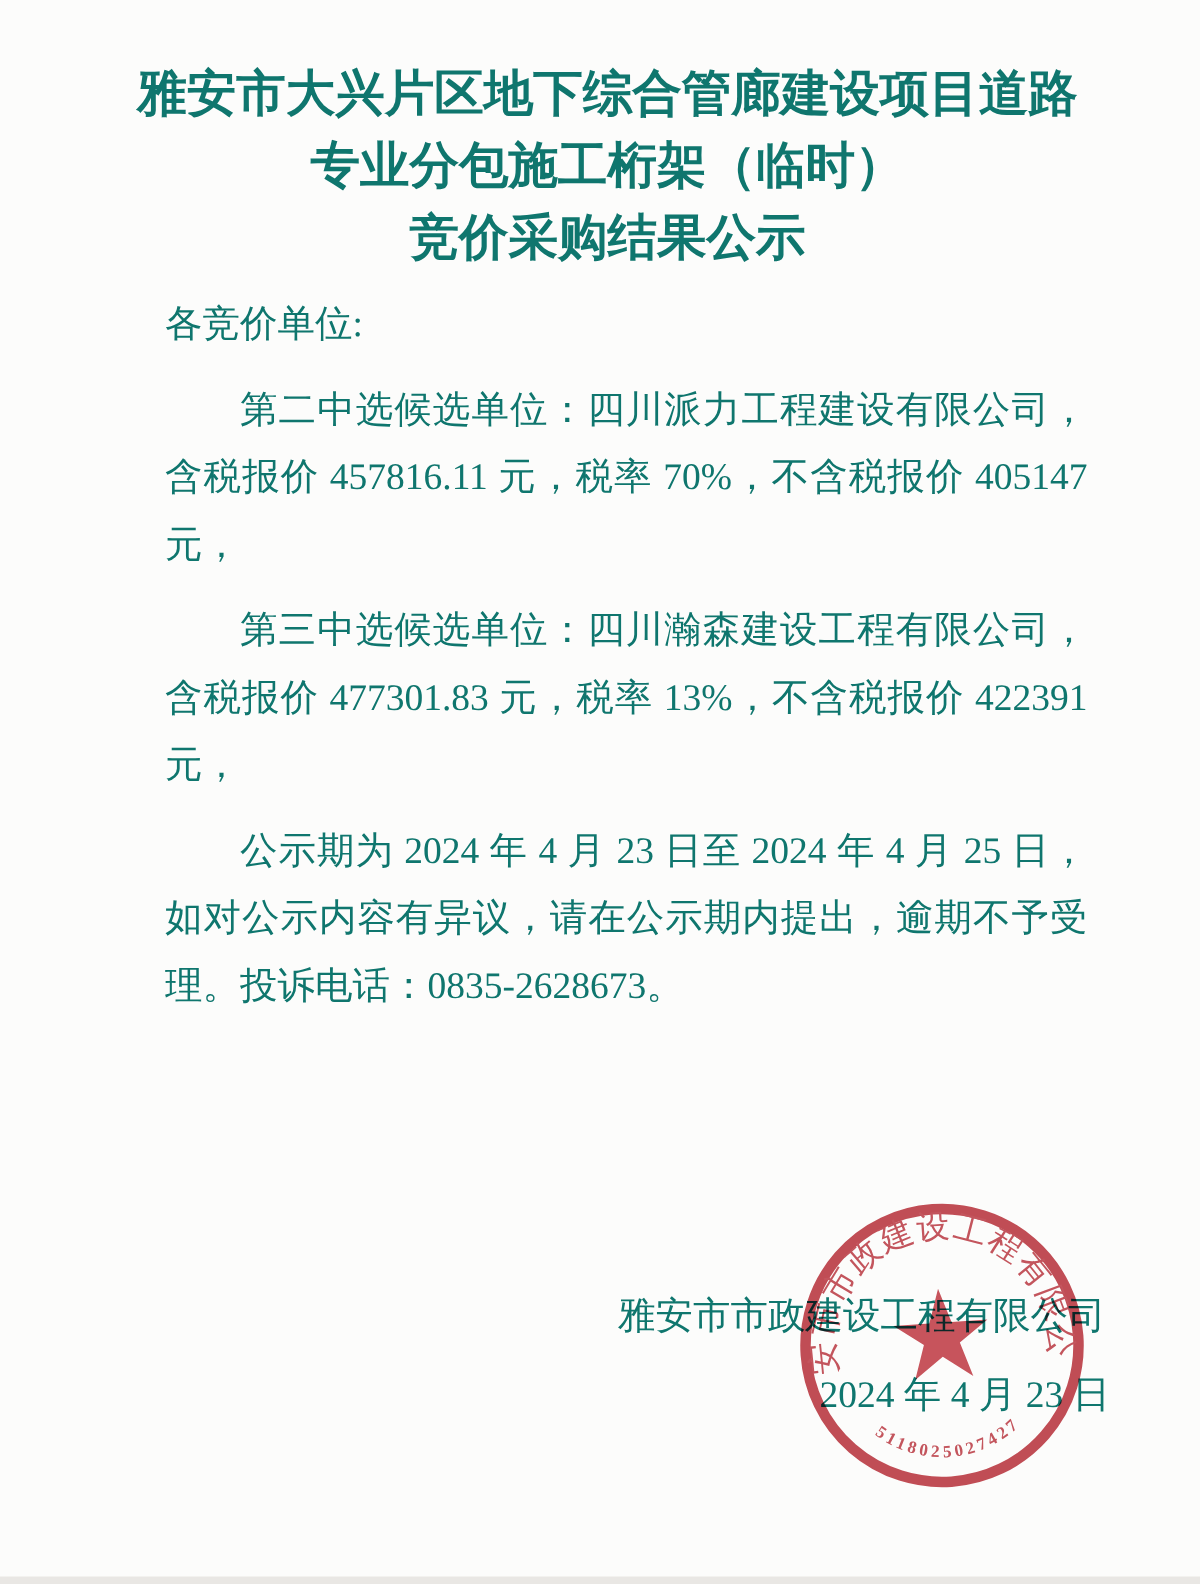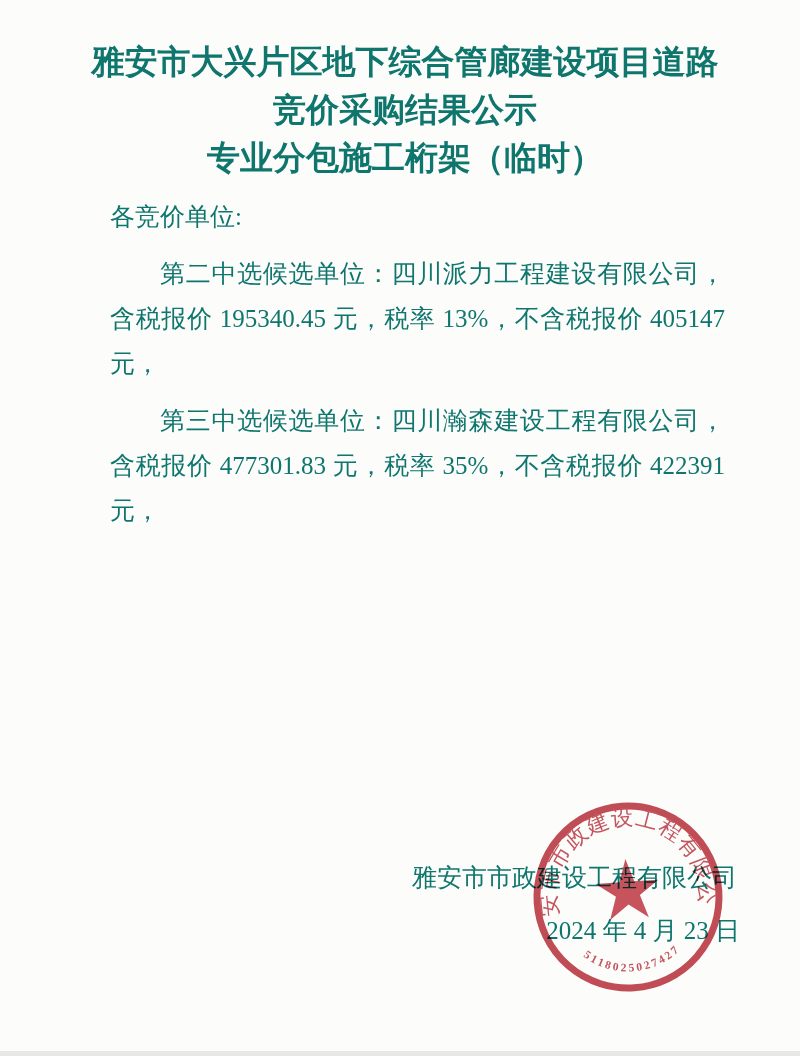--- a/index.html
+++ b/index.html
@@ -53,28 +53,29 @@
   .seal .arc-company { font-size:22px; letter-spacing:1px; }
   .seal .arc-number { font-size:11.5px; letter-spacing:2.5px; font-weight:700; }
 </style>
 </head>
 <body>
 
 <div class="page">
 
   <div class="doc-title">
     <div>雅安市大兴片区地下综合管廊建设项目道路</div>
+    <div>专业分包施工桁架（临时）</div>
     <div>竞价采购结果公示</div>
-    <div>专业分包施工桁架（临时）</div>
   </div>
 
   <div class="doc-body">
     <p>各竞价单位:</p>
-    <p class="indented">第二中选候选单位：四川派力工程建设有限公司，含税报价 195340.45 元，税率 13%，不含税报价 405147 元，</p>
-    <p class="indented">第三中选候选单位：四川瀚森建设工程有限公司，含税报价 477301.83 元，税率 35%，不含税报价 422391 元，</p>
+    <p class="indented">第二中选候选单位：四川派力工程建设有限公司，含税报价 457816.11 元，税率 70%，不含税报价 405147 元，</p>
+    <p class="indented">第三中选候选单位：四川瀚森建设工程有限公司，含税报价 477301.83 元，税率 13%，不含税报价 422391 元，</p>
+    <p class="indented">公示期为 2024 年 4 月 23 日至 2024 年 4 月 25 日，如对公示内容有异议，请在公示期内提出，逾期不予受理。投诉电话：0835-2628673。</p>
   </div>
 
   <div class="sig-company">雅安市市政建设工程有限公司</div>
   <div class="sig-date">2024 年 4 月 23 日</div>
 
   <svg class="seal" viewBox="0 0 200 200" aria-hidden="true">
     <defs>
       <path id="sealArcTop" d="M 32.3 124.6 A 72 72 0 1 1 167.7 124.6" fill="none"></path>
       <path id="sealArcBottom" d="M 45 150 A 74 74 0 0 0 155 150" fill="none"></path>
     </defs>

